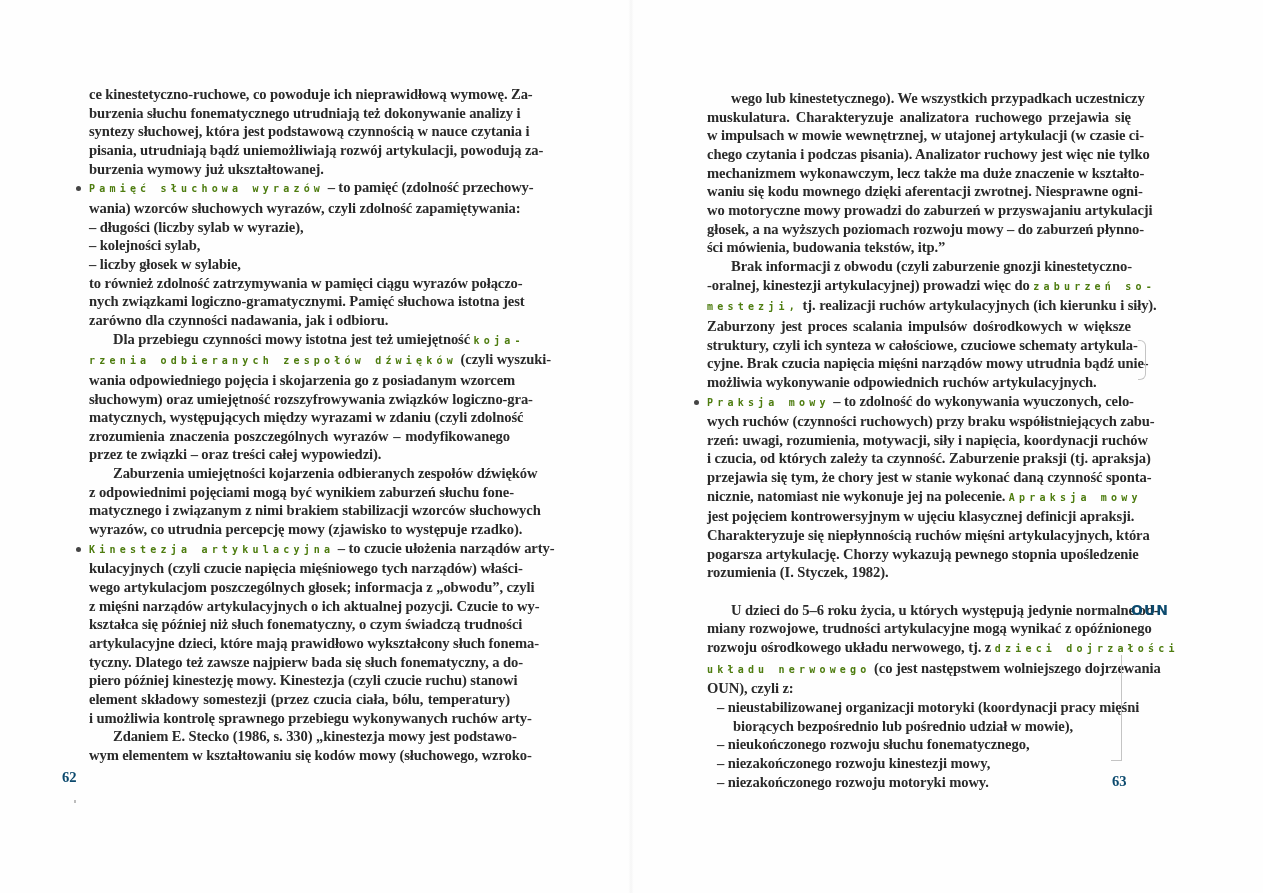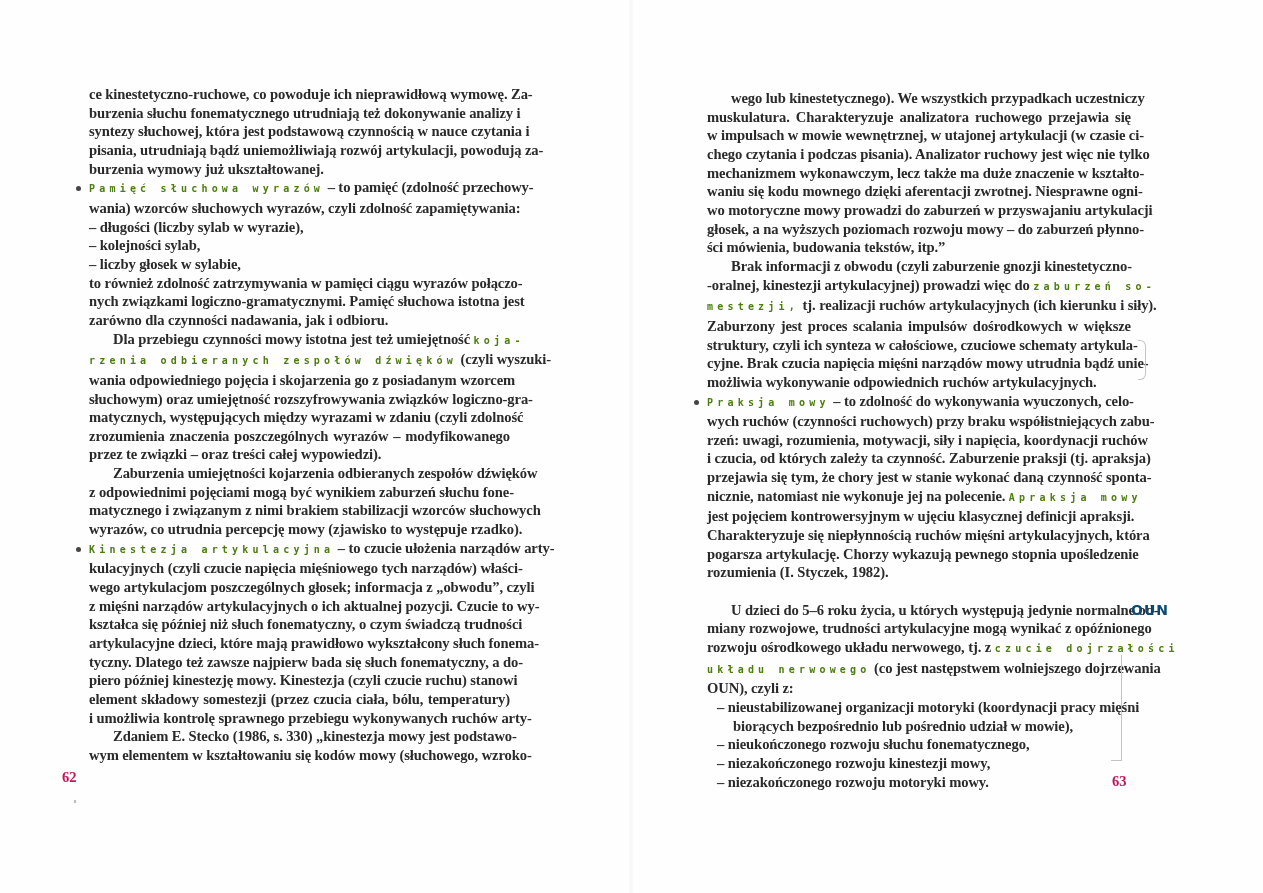--- a/index.html
+++ b/index.html
@@ -68,21 +68,21 @@
   }
   .spaced {
     letter-spacing: 4.2px;
     font-family: "DejaVu Sans Mono", "Liberation Mono", monospace;
     font-size: 10px;
     color: #4d7c0f;
   }
   .page-number {
     position: absolute;
     font-size: 14.6px;
-    color: #be185d;
+    color: #0c4a6e;
   }
   .page-left .page-number { left: 62px; top: 769px; }
   .page-right .page-number { left: 479px; top: 773px; }
   .margin-note {
     position: absolute;
     left: 498px;
     top: 602px;
     font-family: "DejaVu Sans", sans-serif;
     font-size: 14px;
     color: #0c4a6e;
@@ -187,21 +187,21 @@
       <span class="line"><span>nicznie, natomiast nie wykonuje jej na polecenie. </span><span class="spaced">Apraksja mowy</span></span>
       <span class="line"><span>jest pojęciem kontrowersyjnym w ujęciu klasycznej definicji apraksji.</span></span>
       <span class="line"><span>Charakteryzuje się niepłynnością ruchów mięśni artykulacyjnych, która</span></span>
       <span class="line"><span>pogarsza artykulację. Chorzy wykazują pewnego stopnia upośledzenie</span></span>
       <span class="line last"><span>rozumienia (I. Styczek, 1982).</span></span>
 
       <span class="line last">&nbsp;</span>
 
       <span class="line indent"><span>U dzieci do 5–6 roku życia, u których występują jedynie normalne od-</span></span>
       <span class="line"><span>miany rozwojowe, trudności artykulacyjne mogą wynikać z opóźnionego</span></span>
-      <span class="line"><span>rozwoju ośrodkowego układu nerwowego, tj. z </span><span class="spaced">czucie dojrzałości</span></span>
+      <span class="line"><span>rozwoju ośrodkowego układu nerwowego, tj. z </span><span class="spaced">dzieci dojrzałości</span></span>
       <span class="line"><span class="spaced">układu nerwowego</span><span> (co jest następstwem wolniejszego dojrzewania</span></span>
       <span class="line last"><span>OUN), czyli z:</span></span>
       <span class="line dash"><span>– nieustabilizowanej organizacji motoryki (koordynacji pracy mięśni</span></span>
       <span class="line last dash-hang"><span>biorących bezpośrednio lub pośrednio udział w mowie),</span></span>
       <span class="line last dash"><span>– nieukończonego rozwoju słuchu fonematycznego,</span></span>
       <span class="line last dash"><span>– niezakończonego rozwoju kinestezji mowy,</span></span>
       <span class="line last dash"><span>– niezakończonego rozwoju motoryki mowy.</span></span>
     </div>
     <div class="margin-note">OUN</div>
     <div class="bracket-mark bracket-1"></div>

